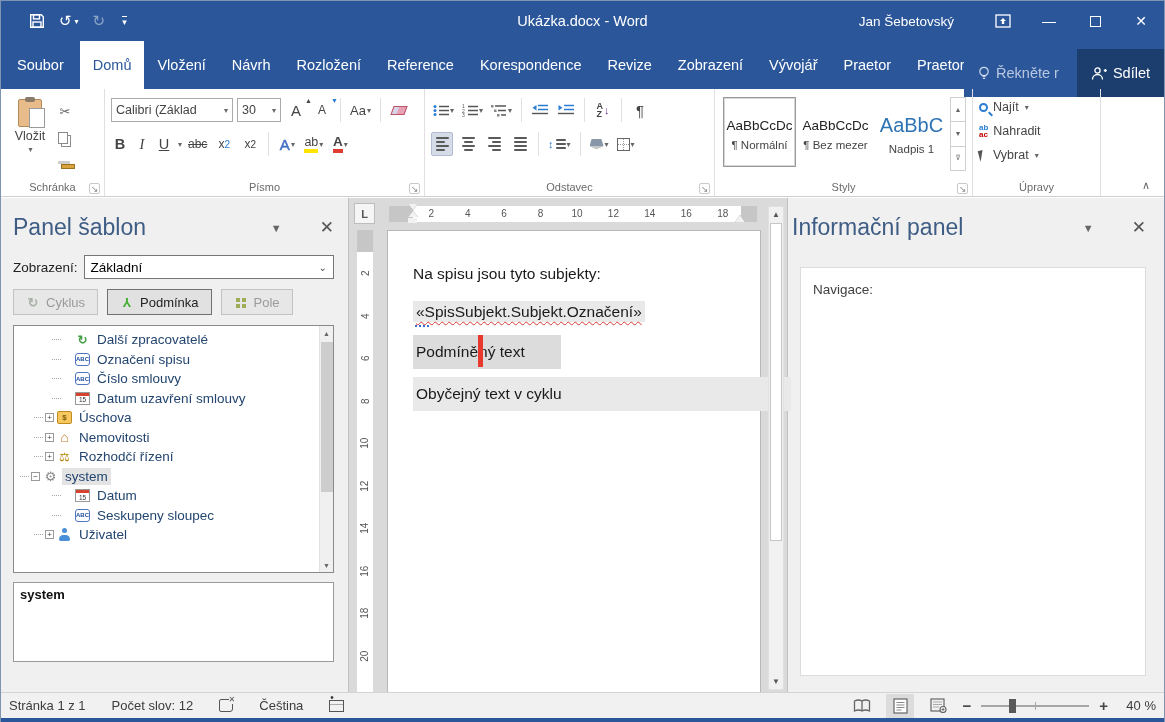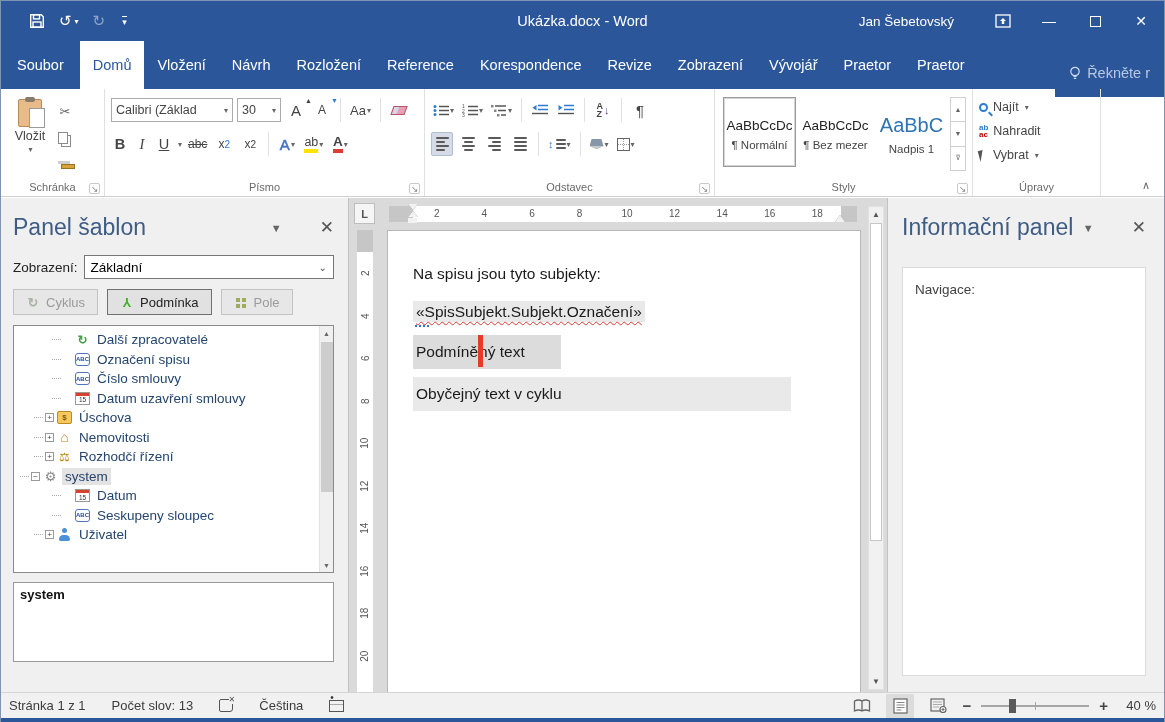--- a/index.html
+++ b/index.html
@@ -164,22 +164,22 @@
   .field-line .shade { text-decoration:underline; text-decoration-style:wavy; text-decoration-color:#d83b33; text-decoration-thickness:1px; text-underline-offset:4px; position:relative; }
   .blue-squig { position:absolute; left:2px; bottom:-5px; width:14px; border-top:2px dotted #3b6fd8; }
   .cond-line .shade-dark { display:inline-block; min-width:148px; }
   .caret { display:inline-block; width:5px; height:32px; background:#e8392e; vertical-align:middle; margin:-4px -4px 0 0; position:relative; z-index:2; }
   .cycle-line .shade { display:inline-block; width:378px; }
   .doc-vscroll { position:absolute; right:3px; top:8px; bottom:2px; width:16px; background:#f1f1f1; border:1px solid #e0e0e0; }
   .doc-vscroll .sarrow { height:15px; display:flex; align-items:center; justify-content:center; font-size:8px; color:#555; }
   .doc-vscroll .sarrow.down { position:absolute; bottom:0; left:0; right:0; }
   .doc-thumb { position:absolute; top:16px; left:1px; right:1px; height:318px; background:#fff; border:1px solid #c6c6c6; }
   
-  .ipanel { width:277px; background:#f0f0f0; border-left:1px solid #c2c2c2; padding:16px 18px 0 14px; display:flex; flex-direction:column; }
-  .ipanel-body { flex:1; background:#fff; border:1px solid #dcdcdc; margin:12px 0 16px 0; padding:14px 12px; font-size:13.5px; color:#404040; }
+  .ipanel { width:377px; background:#f0f0f0; border-left:1px solid #c2c2c2; padding:16px 18px 0 4px; display:flex; flex-direction:column; }
+  .ipanel-body { flex:1; background:#fff; border:1px solid #dcdcdc; margin:12px 0 16px 8px; padding:14px 12px; font-size:13.5px; color:#404040; }
   
   .statusbar { position:absolute; left:0; right:0; bottom:0; height:30px; background:#f1f1f1; border-top:1px solid #d4d4d4; border-bottom:4px solid #2b579a; display:flex; align-items:center; font-size:13px; color:#3c3c3c; padding:0 8px; }
   .sb-item { margin-right:26px; white-space:nowrap; }
   .spell-ico { width:14px; height:13px; border:1.5px solid #555; border-radius:2px 3px 3px 2px; position:relative; display:inline-block; margin-right:26px; }
   .spell-ico::after { content:"✕"; position:absolute; right:-3px; top:-5px; font-size:8px; color:#555; background:#f1f1f1; }
   .macro-ico { width:15px; height:12px; border:1px solid #555; display:inline-block; position:relative; background:linear-gradient(#f1f1f1 0 3px, #aaa 3px 4px, #f1f1f1 4px); }
   .macro-ico::before { content:"•"; position:absolute; top:-9px; left:0; font-size:10px; color:#333; }
   .sb-right { margin-left:auto; display:flex; align-items:center; gap:10px; }
   .view-ico { width:28px; height:24px; display:flex; align-items:center; justify-content:center; }
   .view-ico.sel { background:#dcdcdc; }
@@ -248,20 +248,28 @@
       <div class="tab">Praetor</div>
     </div>
   <div style="position:absolute; top:48px; right:0; height:48px; display:flex; color:#fff; background:#2b579a;">
     <div class="tab-special">
       <svg width="12" height="15" viewBox="0 0 12 15">
           <circle cx="6" cy="5.5" r="4.2" fill="none" stroke="#cdd9ec" stroke-width="1.2"></circle>
           <path d="M4.5 10.5h3M4.8 12.3h2.4" stroke="#cdd9ec" stroke-width="1.2"></path>
         </svg>
       <span class="dim" style="color:#b9c8e0">Řekněte r</span>
     </div>
+    <div class="tab-special tab-share">
+      <svg width="16" height="15" viewBox="0 0 16 15">
+          <circle cx="6.5" cy="4.5" r="2.6" fill="none" stroke="#fff" stroke-width="1.3"></circle>
+          <path d="M1.5 13.5c0-3 2.2-5 5-5s5 2 5 5" fill="none" stroke="#fff" stroke-width="1.3"></path>
+          <path d="M12.8 4.5h3M14.3 3v3" stroke="#fff" stroke-width="1.3"></path>
+        </svg>
+      <span>Sdílet</span>
+    </div>
   </div>
 
   <div class="ribbon">
 
     <div class="rgroup g-clip">
       <div class="paste-big">
         <span class="clipboard-ico"></span>
         <span>Vložit</span>
         <span class="dd8">▾</span>
       </div>
@@ -708,21 +716,21 @@
         <span class="panel-close">✕</span>
       </div>
       <div class="ipanel-body">
         <span>Navigace:</span>
       </div>
     </div>
   </div>
 
   <div class="statusbar">
     <span class="sb-item">Stránka 1 z 1</span>
-    <span class="sb-item">Počet slov: 13</span>
+    <span class="sb-item">Počet slov: 12</span>
     <span class="spell-ico"></span>
     <span class="sb-item">Čeština</span>
     <span class="macro-ico"></span>
     <div class="sb-right">
       <span class="view-ico">
         <svg width="18" height="14">
             <path d="M9 2C7 .8 4 .8 1.5 2v10C4 10.8 7 10.8 9 12c2-1.2 5-1.2 7.5 0V2C14 .8 11 .8 9 2zM9 2v10" fill="none" stroke="#666" stroke-width="1.3"></path>
           </svg>
       </span>
       <span class="view-ico sel">

